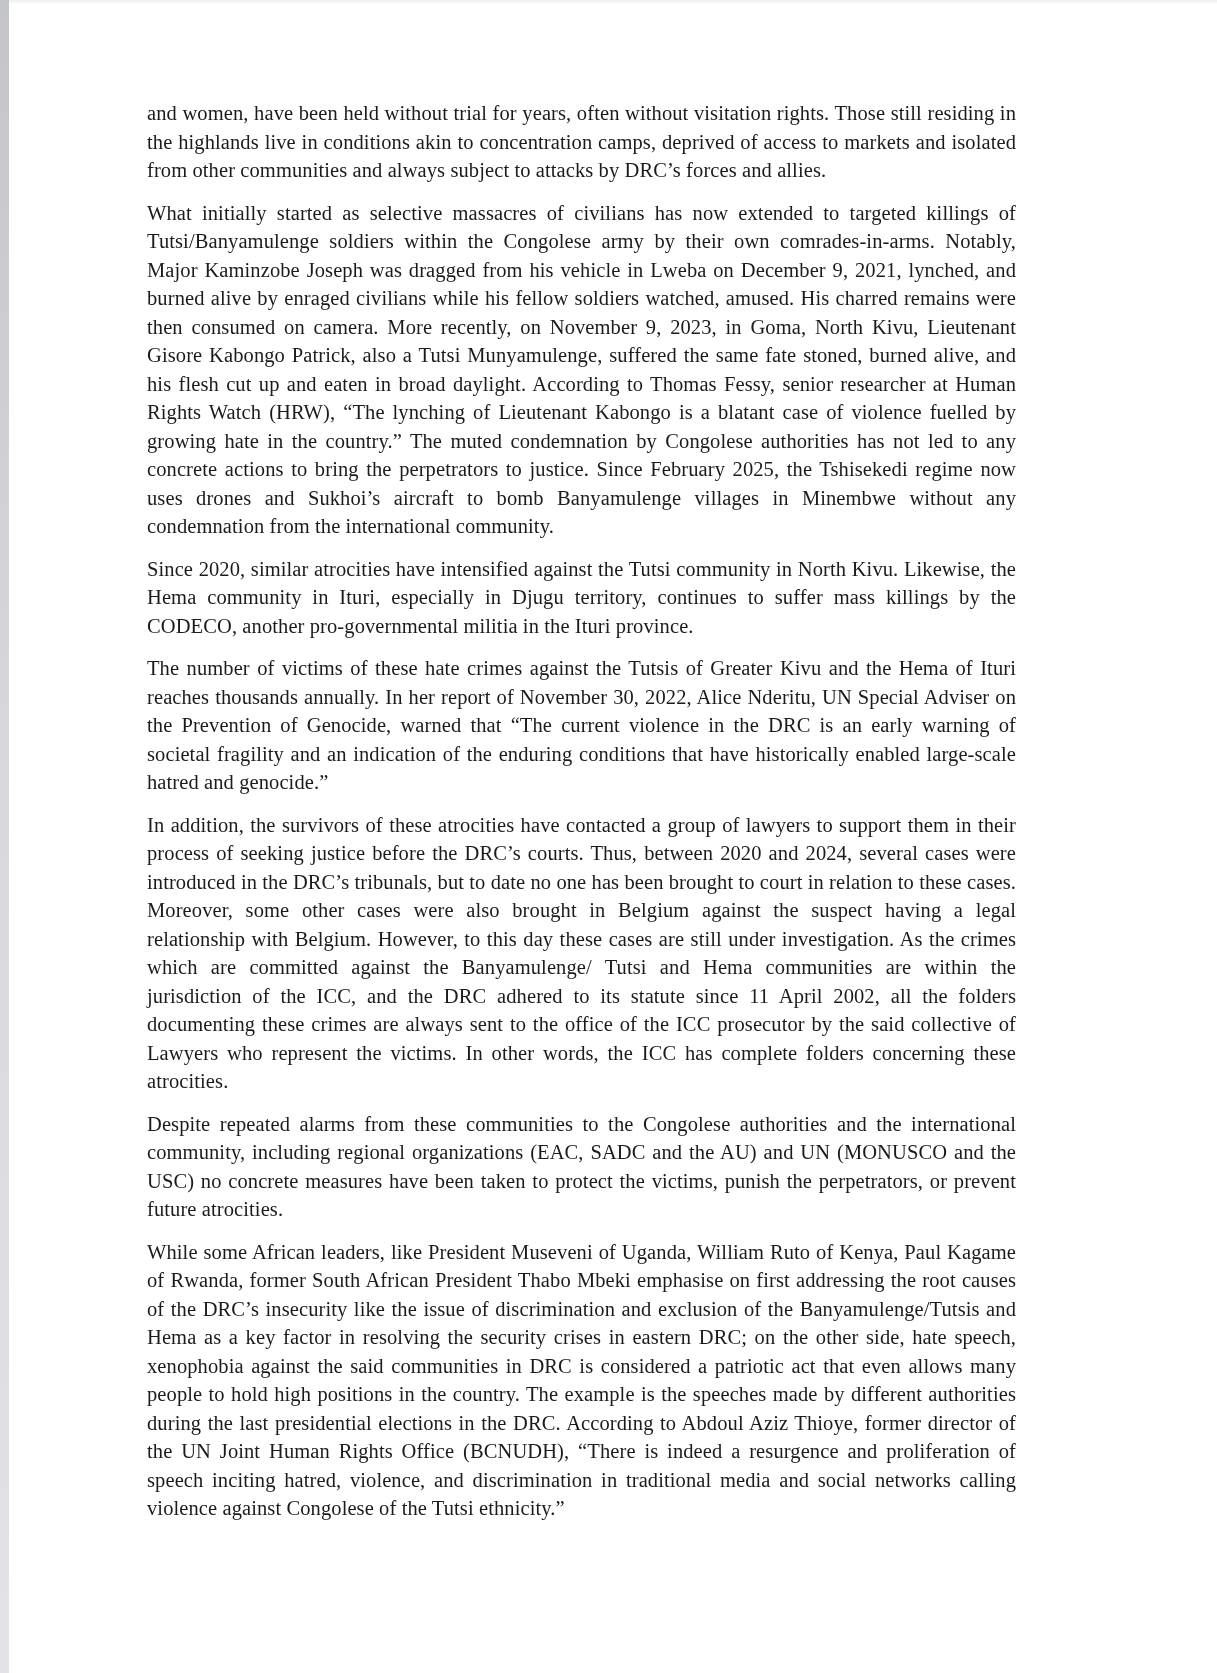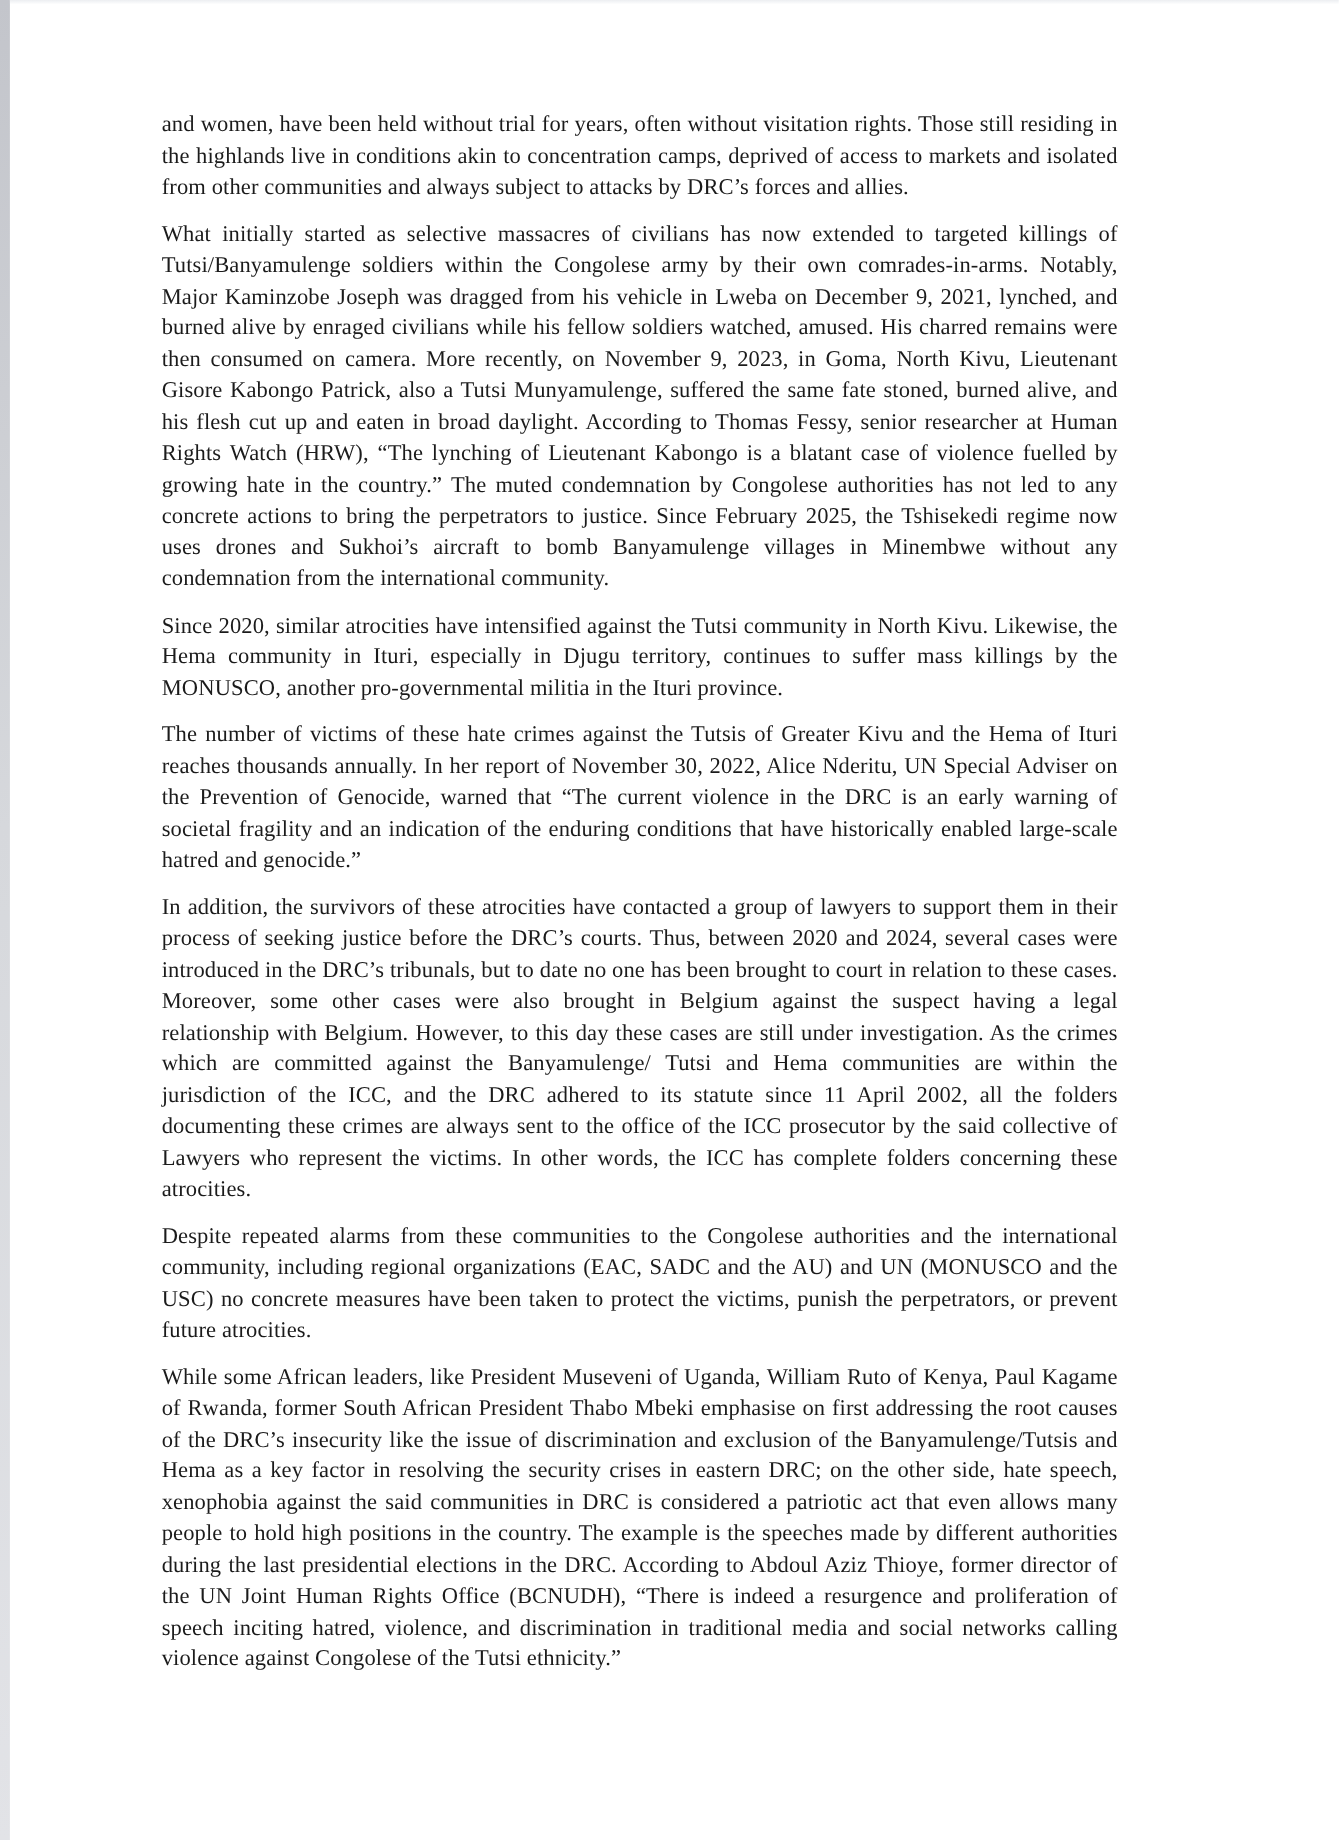--- a/index.html
+++ b/index.html
@@ -49,21 +49,21 @@
     letter-spacing: 0.1px;
   }
 </style>
 </head>
 <body>
 
 <div class="page">
   <article class="doc-text">
     <p>and women, have been held without trial for years, often without visitation rights. Those still residing in the highlands live in conditions akin to concentration camps, deprived of access to markets and isolated from other communities and always subject to attacks by DRC’s forces and allies.</p>
     <p>What initially started as selective massacres of civilians has now extended to targeted killings of Tutsi/Banyamulenge soldiers within the Congolese army by their own comrades-in-arms. Notably, Major Kaminzobe Joseph was dragged from his vehicle in Lweba on December 9, 2021, lynched, and burned alive by enraged civilians while his fellow soldiers watched, amused. His charred remains were then consumed on camera. More recently, on November 9, 2023, in Goma, North Kivu, Lieutenant Gisore Kabongo Patrick, also a Tutsi Munyamulenge, suffered the same fate stoned, burned alive, and his flesh cut up and eaten in broad daylight. According to Thomas Fessy, senior researcher at Human Rights Watch (HRW), “The lynching of Lieutenant Kabongo is a blatant case of violence fuelled by growing hate in the country.” The muted condemnation by Congolese authorities has not led to any concrete actions to bring the perpetrators to justice. Since February 2025, the Tshisekedi regime now uses drones and Sukhoi’s aircraft to bomb Banyamulenge villages in Minembwe without any condemnation from the international community.</p>
-    <p>Since 2020, similar atrocities have intensified against the Tutsi community in North Kivu. Likewise, the Hema community in Ituri, especially in Djugu territory, continues to suffer mass killings by the MONUSCO, another pro-governmental militia in the Ituri province.</p>
+    <p>Since 2020, similar atrocities have intensified against the Tutsi community in North Kivu. Likewise, the Hema community in Ituri, especially in Djugu territory, continues to suffer mass killings by the CODECO, another pro-governmental militia in the Ituri province.</p>
     <p>The number of victims of these hate crimes against the Tutsis of Greater Kivu and the Hema of Ituri reaches thousands annually. In her report of November 30, 2022, Alice Nderitu, UN Special Adviser on the Prevention of Genocide, warned that “The current violence in the DRC is an early warning of societal fragility and an indication of the enduring conditions that have historically enabled large-scale hatred and genocide.”</p>
     <p>In addition, the survivors of these atrocities have contacted a group of lawyers to support them in their process of seeking justice before the DRC’s courts. Thus, between 2020 and 2024, several cases were introduced in the DRC’s tribunals, but to date no one has been brought to court in relation to these cases. Moreover, some other cases were also brought in Belgium against the suspect having a legal relationship with Belgium. However, to this day these cases are still under investigation. As the crimes which are committed against the Banyamulenge/ Tutsi and Hema communities are within the jurisdiction of the ICC, and the DRC adhered to its statute since 11 April 2002, all the folders documenting these crimes are always sent to the office of the ICC prosecutor by the said collective of Lawyers who represent the victims. In other words, the ICC has complete folders concerning these atrocities.</p>
     <p>Despite repeated alarms from these communities to the Congolese authorities and the international community, including regional organizations (EAC, SADC and the AU) and UN (MONUSCO and the USC) no concrete measures have been taken to protect the victims, punish the perpetrators, or prevent future atrocities.</p>
     <p>While some African leaders, like President Museveni of Uganda, William Ruto of Kenya, Paul Kagame of Rwanda, former South African President Thabo Mbeki emphasise on first addressing the root causes of the DRC’s insecurity like the issue of discrimination and exclusion of the Banyamulenge/Tutsis and Hema as a key factor in resolving the security crises in eastern DRC; on the other side, hate speech, xenophobia against the said communities in DRC is considered a patriotic act that even allows many people to hold high positions in the country. The example is the speeches made by different authorities during the last presidential elections in the DRC. According to Abdoul Aziz Thioye, former director of the UN Joint Human Rights Office (BCNUDH), “There is indeed a resurgence and proliferation of speech inciting hatred, violence, and discrimination in traditional media and social networks calling violence against Congolese of the Tutsi ethnicity.”</p>
   </article>
 </div>
 
 <div class="viewer-left-edge"></div>
 <div class="viewer-top-edge"></div>
 

